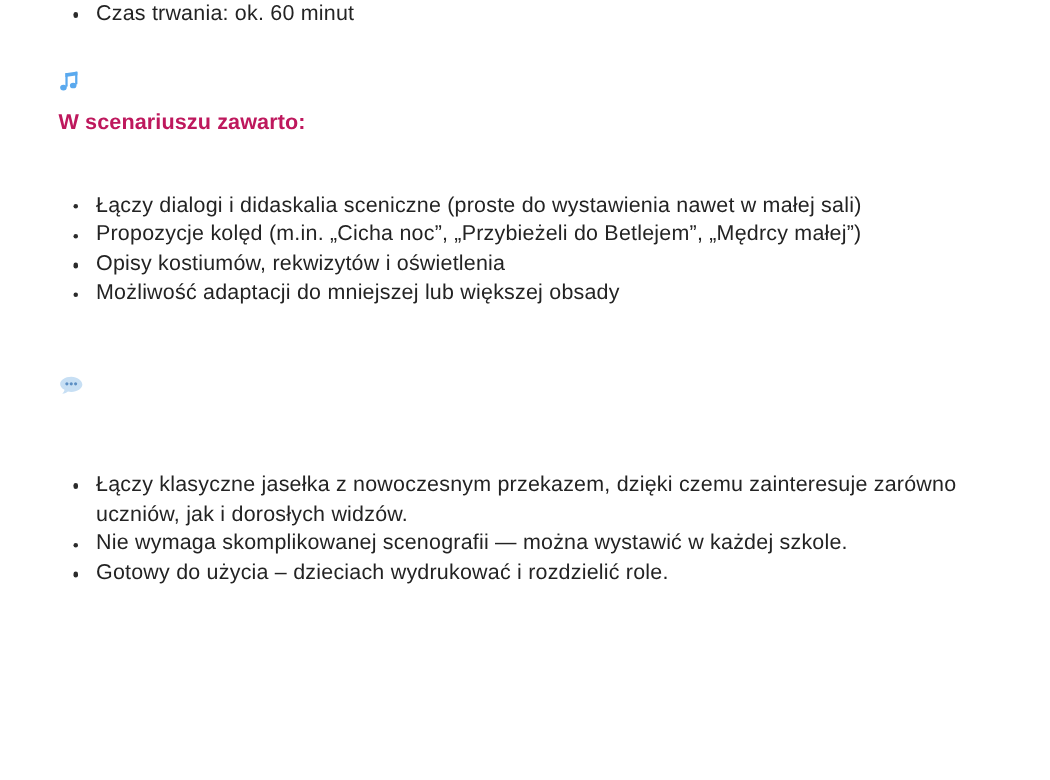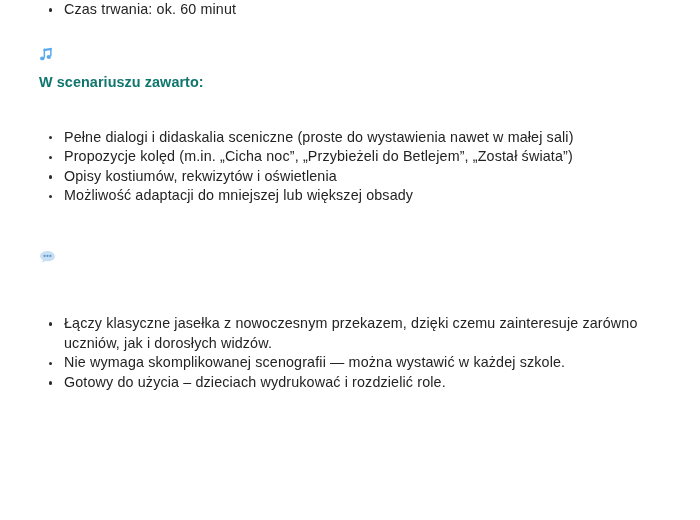--- a/index.html
+++ b/index.html
@@ -66,21 +66,21 @@
     margin-left: 1px;
   }
   .emoji-svg {
     display: block;
   }
 
   
   .section-heading {
     font-size: 14.4px;
     font-weight: bold;
-    color: #0f766e;
+    color: #be185d;
     line-height: 19px;
     letter-spacing: 0.005em;
     margin-left: 1px;
   }
 
   
   .sp-a { height: 27px; }   
   .sp-b { height: 9px; }    
   .sp-c { height: 36px; }   
   .sp-d { height: 44px; }   
@@ -110,22 +110,22 @@
     </svg>
   </div>
 
   <div class="sp-b"></div>
 
   <div class="section-heading">W scenariuszu zawarto:</div>
 
   <div class="sp-c"></div>
 
   <ul class="doc-list">
-    <li>Pełne dialogi i didaskalia sceniczne (proste do wystawienia nawet w małej sali)</li>
-    <li>Propozycje kolęd (m.in. „Cicha noc”, „Przybieżeli do Betlejem”, „Został świata”)</li>
+    <li>Łączy dialogi i didaskalia sceniczne (proste do wystawienia nawet w małej sali)</li>
+    <li>Propozycje kolęd (m.in. „Cicha noc”, „Przybieżeli do Betlejem”, „Mędrcy małej”)</li>
     <li>Opisy kostiumów, rekwizytów i oświetlenia</li>
     <li>Możliwość adaptacji do mniejszej lub większej obsady</li>
   </ul>
 
   <div class="sp-d"></div>
 
   <div class="icon-line">
     <svg class="emoji-svg" width="17" height="15" viewBox="0 0 17 15" aria-hidden="true">
       <path d="M8.5 1.1c-4.1 0-7.4 2.2-7.4 4.9 0 1.6 1.1 3.0 2.9 3.9 -0.1 0.9 -0.6 1.9 -1.5 2.6 1.6 -0.1 3.0 -0.8 3.8 -1.5 0.7 0.2 1.4 0.3 2.2 0.3 4.1 0 7.4 -2.2 7.4 -4.9S12.6 1.1 8.5 1.1z" fill="#c7dff4"></path>
       <circle cx="5.6" cy="5.9" r="1.05" fill="#5c8fc4"></circle>

